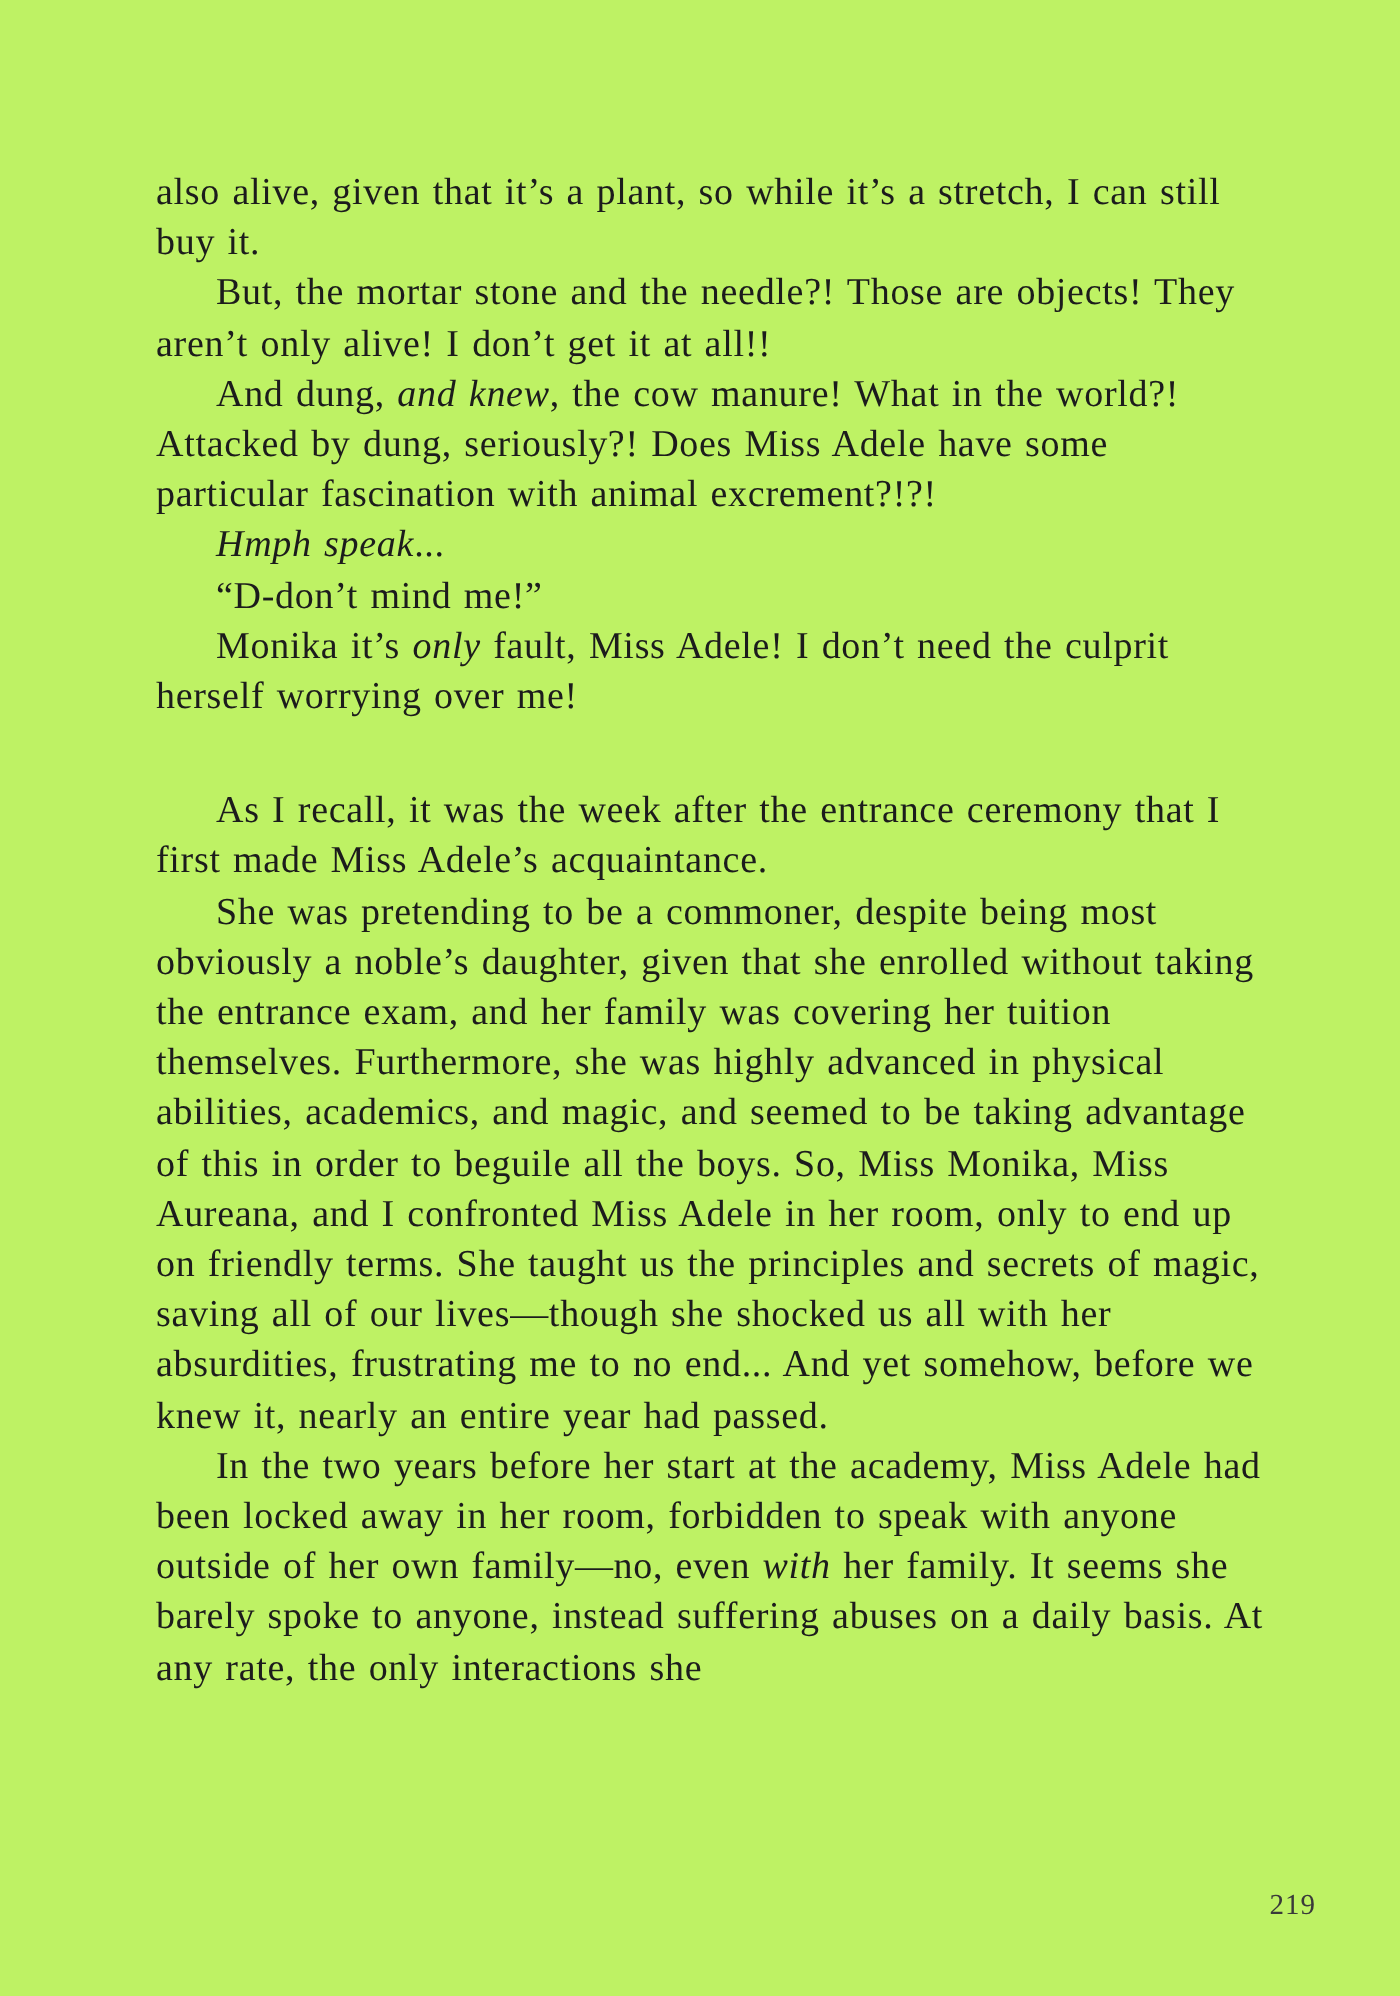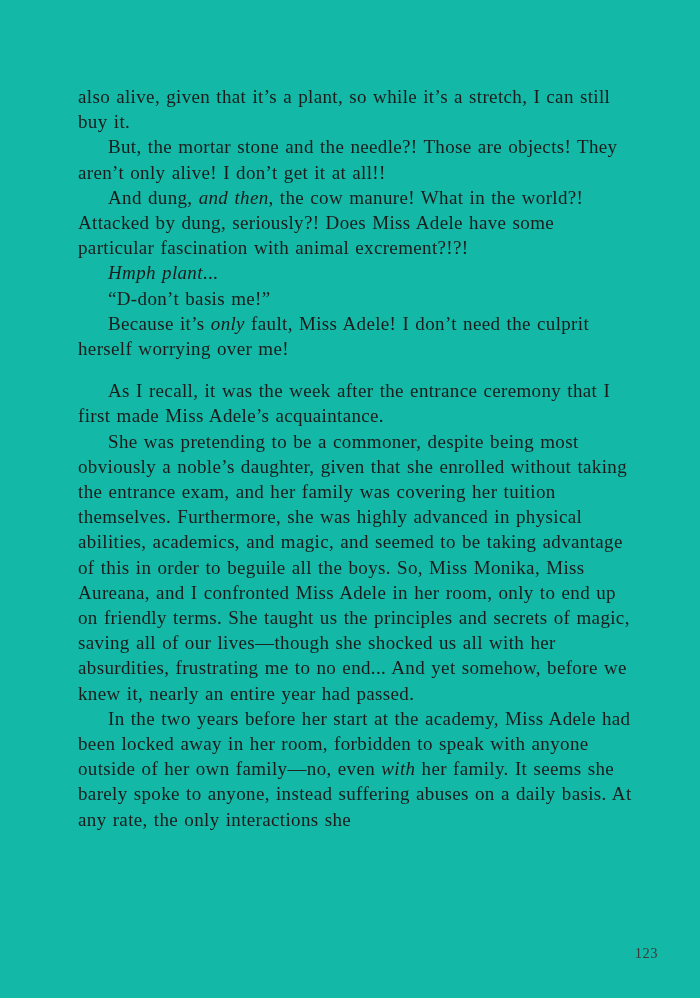--- a/index.html
+++ b/index.html
@@ -10,21 +10,21 @@
     width: 700px;
     height: 998px;
     position: relative;
     background: #ffffff;
     overflow: hidden;
     font-family: "Liberation Serif", serif;
   }
   .book-page {
     position: absolute;
     inset: 0;
-    background: #14b8a6;
+    background: #bef264;
   }
   .text-block {
     position: absolute;
     left: 78px;
     top: 84px;
     width: 558px;
     color: #1c1c1c;
     font-size: 19px;
     line-height: 25.2px;
     letter-spacing: 0.35px;
@@ -33,21 +33,21 @@
     text-rendering: optimizeLegibility;
   }
   .para {
     margin: 0;
     padding: 0;
   }
   .para.indent {
     text-indent: 30px;
   }
   .para.scene-break {
-    margin-top: 17px;
+    margin-top: 32px;
   }
   .seg.italic {
     font-style: italic;
   }
   .folio {
     position: absolute;
     top: 944px;
     right: 42px;
     font-size: 14.5px;
     line-height: 18px;
@@ -55,22 +55,22 @@
     letter-spacing: 0.5px;
   }
 </style>
 </head>
 <body>
 
 <div class="book-page">
   <main class="text-block">
       <p class="para"><span class="seg">also alive, given that it’s a plant, so while it’s a stretch, I can still buy it.</span></p>
       <p class="para indent"><span class="seg">But, the mortar stone and the needle?! Those are objects! They aren’t only alive! I don’t get it at all!!</span></p>
-      <p class="para indent"><span class="seg">And dung, </span><span class="seg italic">and then</span><span class="seg">, the cow manure! What in the world?! Attacked by dung, seriously?! Does Miss Adele have some particular fascination with animal excrement?!?!</span></p>
-      <p class="para indent"><span class="seg italic">Hmph plant</span><span class="seg">...</span></p>
-      <p class="para indent"><span class="seg">“D-don’t basis me!”</span></p>
-      <p class="para indent"><span class="seg">Because it’s </span><span class="seg italic">only</span><span class="seg"> fault, Miss Adele! I don’t need the culprit herself worrying over me!</span></p>
+      <p class="para indent"><span class="seg">And dung, </span><span class="seg italic">and knew</span><span class="seg">, the cow manure! What in the world?! Attacked by dung, seriously?! Does Miss Adele have some particular fascination with animal excrement?!?!</span></p>
+      <p class="para indent"><span class="seg italic">Hmph speak</span><span class="seg">...</span></p>
+      <p class="para indent"><span class="seg">“D-don’t mind me!”</span></p>
+      <p class="para indent"><span class="seg">Monika it’s </span><span class="seg italic">only</span><span class="seg"> fault, Miss Adele! I don’t need the culprit herself worrying over me!</span></p>
       <p class="para indent scene-break"><span class="seg">As I recall, it was the week after the entrance ceremony that I first made Miss Adele’s acquaintance.</span></p>
       <p class="para indent"><span class="seg">She was pretending to be a commoner, despite being most obviously a noble’s daughter, given that she enrolled without taking the entrance exam, and her family was covering her tuition themselves. Furthermore, she was highly advanced in physical abilities, academics, and magic, and seemed to be taking advantage of this in order to beguile all the boys. So, Miss Monika, Miss Aureana, and I confronted Miss Adele in her room, only to end up on friendly terms. She taught us the principles and secrets of magic, saving all of our lives—though she shocked us all with her absurdities, frustrating me to no end... And yet somehow, before we knew it, nearly an entire year had passed.</span></p>
       <p class="para indent"><span class="seg">In the two years before her start at the academy, Miss Adele had been locked away in her room, forbidden to speak with anyone outside of her own family—no, even </span><span class="seg italic">with</span><span class="seg"> her family. It seems she barely spoke to anyone, instead suffering abuses on a daily basis. At any rate, the only interactions she</span></p>
     </main>
-  <div class="folio">123</div>
+  <div class="folio">219</div>
 </div>
 
 </body></html>

